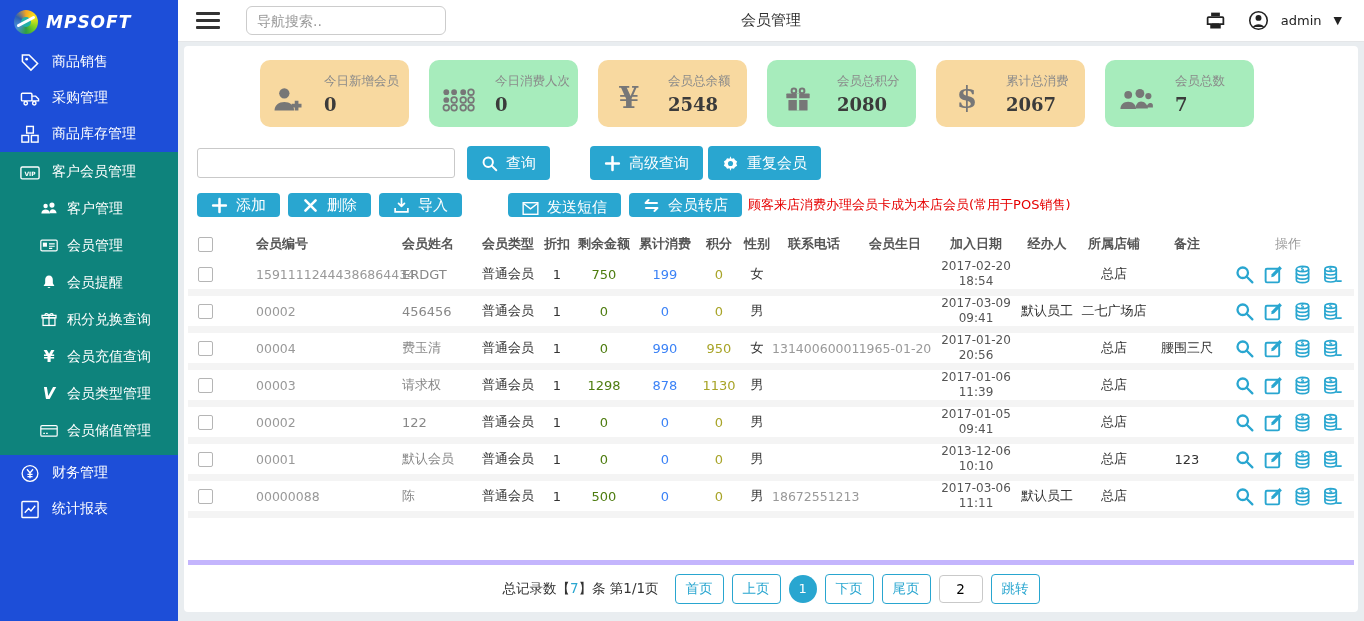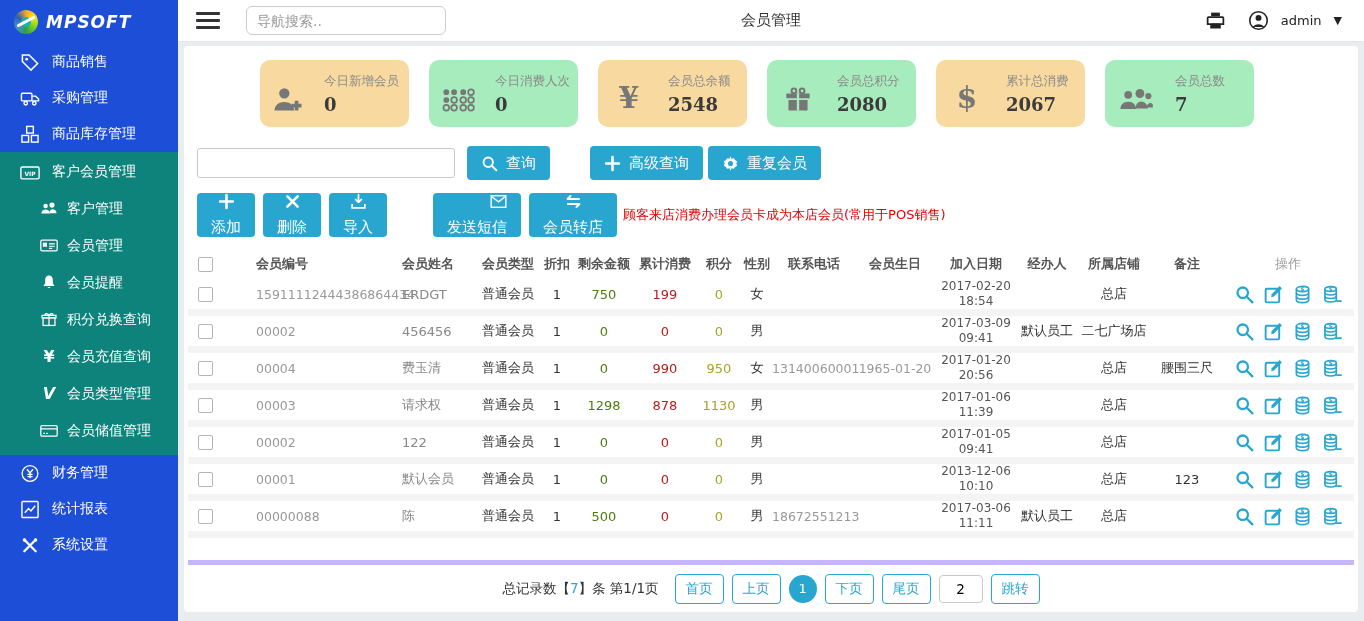--- a/index.html
+++ b/index.html
@@ -60,39 +60,39 @@
   .searchbar { display:flex; align-items:center; margin:19px 0 0 9px; }
   .query-input { width:258px; height:30px; border:1px solid #c9c9c9; border-radius:3px; padding:0 8px; font-family:inherit; }
   .btn { display:inline-flex; align-items:center; gap:8px; background:#29a6d0; color:#fff; border:none;
     border-radius:4px; font-size:15px; padding:0 14px; height:34px; cursor:pointer; font-family:inherit; white-space:nowrap; }
   .btn svg { width:17px; height:17px; }
   .searchbar .btn-query { margin-left:12px; }
   .searchbar .btn-adv { margin-left:40px; }
   .searchbar .btn-dup { margin-left:5px; }
 
   .actionbar { display:flex; align-items:center; margin:13px 0 0 9px; }
-  .actionbar .btn { height:44px;flex-direction:column; }
+  .actionbar .btn { height:24px; }
   .actionbar .gap-s { margin-left:8px; }
   .actionbar .gap-l { margin-left:46px;align-items:flex-end; }
   .note { color:#e60000; font-size:13px; margin-left:6px; white-space:nowrap; }
 
   
   table { width:100%; border-collapse:collapse; table-layout:fixed; margin-top:12px; }
   thead th { font-size:13px; color:#555; font-weight:bold; height:30px; text-align:center; }
   thead th.id-h { text-align:left; padding-left:34px; }
   thead th.nm-h { text-align:left; }
   thead th.ops-h { color:#9a9a9a; font-weight:normal; }
   tbody td { height:30px; border-bottom:7px solid #f4f4f4; font-size:13px; background:#fff; }
   td.c { text-align:center; }
   td.id { color:#999; padding-left:34px; font-size:12.5px; }
   td.nm { color:#888; text-align:left; }
   td.dark { color:#333; }
   td.gray { color:#999; font-size:12.5px; }
   td.red { color:#4d7c0f; }
-  td.blue { color:#b91c1c; }
+  td.blue { color:#3b82f6; }
   td.olive { color:#a8a428; }
   td.join { color:#555; font-size:12px; line-height:1.25; }
   .cb { display:inline-block; width:15px; height:15px; border:1px solid #b5b5b5; border-radius:2px;
     background:#fff; vertical-align:middle; cursor:pointer; }
   td.ops { text-align:center; }
   .op { display:inline-block; width:21px; height:21px; color:#29a6d0; margin:0 4px; cursor:pointer; vertical-align:middle; }
   .op svg { width:21px; height:21px; }
 
   
   .pager { position:absolute; left:4px; right:4px; bottom:0; height:52px; border-top:5px solid #c4b5fd;
@@ -206,28 +206,20 @@
           <path d="M6.8 5.5L10 9.5l3.2-4M10 9.5V15M7.3 11h5.4M7.3 13.2h5.4"></path>
         </svg>
       <span>财务管理</span>
     </div>
     <div class="nav-item">
       <svg class="si" viewBox="0 0 20 20" fill="none" stroke="#fff" stroke-width="1.5">
           <rect x="1.5" y="1.5" width="17" height="17" rx="1"></rect>
           <path d="M4.5 13.5l4-4.5 2.5 2.5 4.5-5.5"></path>
         </svg>
       <span>统计报表</span>
-    </div>
-    <div class="nav-item">
-      <svg class="si" viewBox="0 0 20 20" stroke="#fff" stroke-width="2.4" stroke-linecap="round" fill="none">
-          <path d="M4 4l12 12M16 4L4 16"></path>
-          <circle cx="4.2" cy="4.2" r="1.9" fill="#fff" stroke="none"></circle>
-          <circle cx="15.8" cy="4.2" r="1.9" fill="#fff" stroke="none"></circle>
-        </svg>
-      <span>系统设置</span>
     </div>
   </div>
 
   <div class="topbar">
     <div class="burger">
         <span></span>
         <span></span>
         <span></span>
       </div>
     <input class="nav-search" placeholder="导航搜索.." style="">

